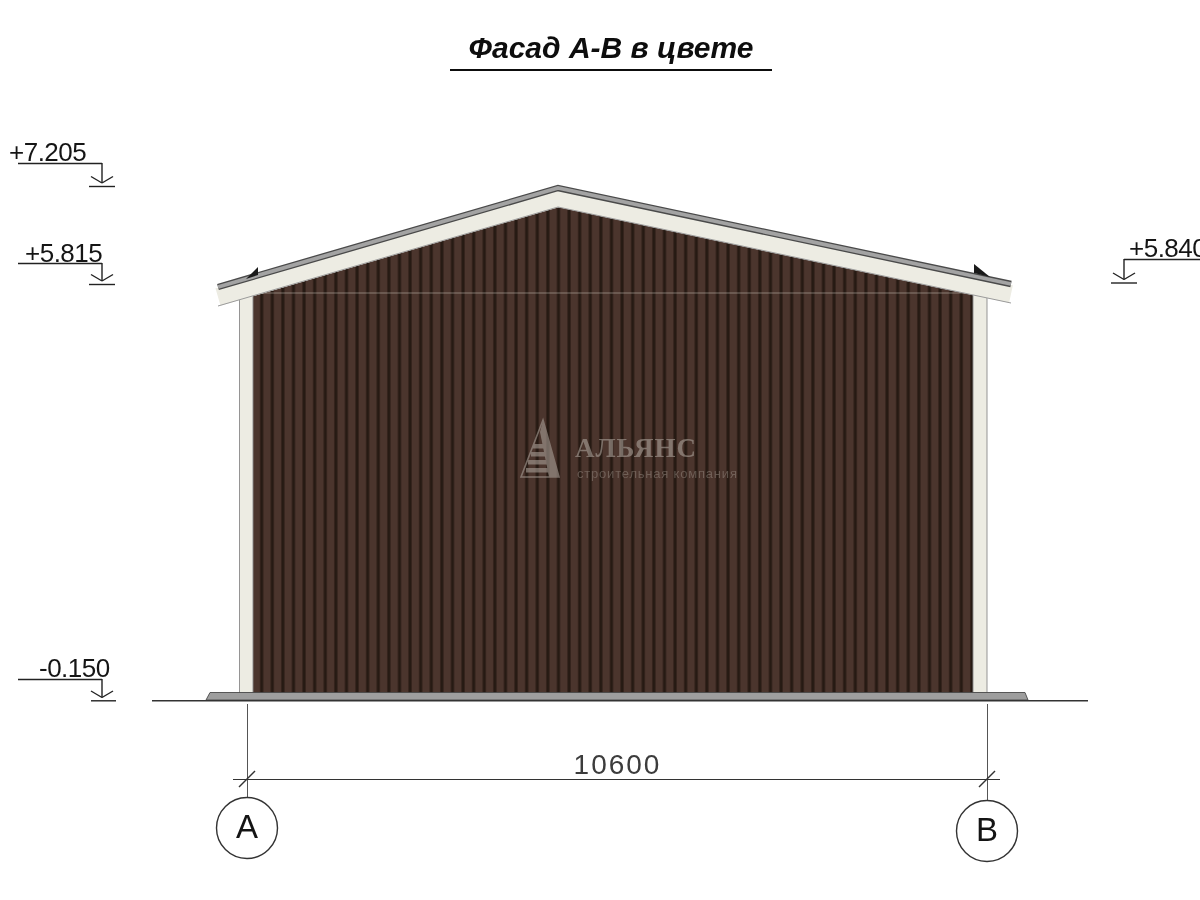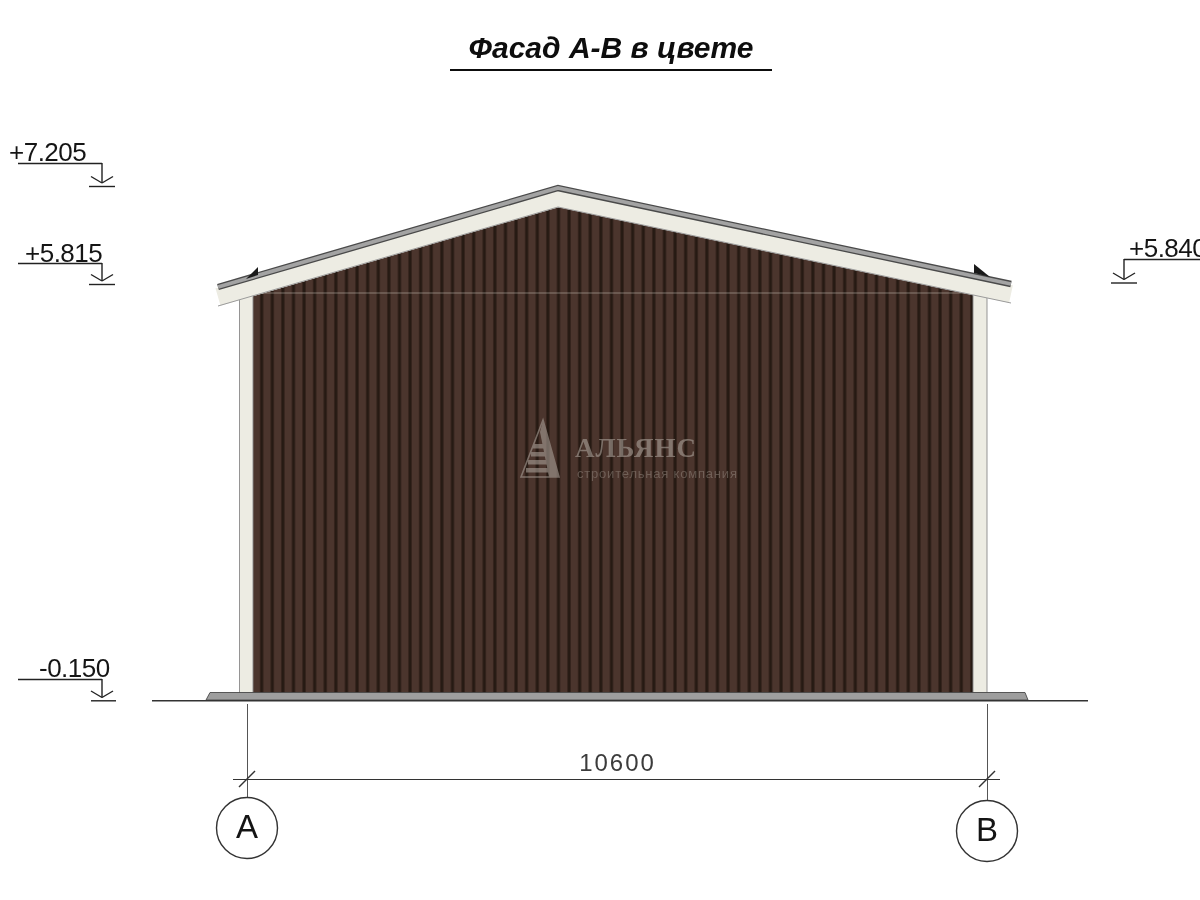--- a/index.html
+++ b/index.html
@@ -21,21 +21,21 @@
     padding-bottom:4px;
   }
   .elev{font-size:26px;letter-spacing:-0.5px;color:#151515;}
   .elev.e1{left:9px;top:137px;}
   .elev.e2{left:25px;top:238px;}
   .elev.e3{left:39px;top:653px;}
   .elev.e4{left:1129px;top:233px;}
   .dim-value{
     left:555px;top:749px;width:125px;
     text-align:center;
-    font-size:24px;letter-spacing:2px;color:#3c3c3c;font-weight:400;
+    font-size:28px;letter-spacing:2px;color:#3c3c3c;font-weight:400;
   }
   .axis-letter{
     width:62px;height:62px;line-height:60px;text-align:center;
     font-size:33px;color:#141414;
   }
   .axis-a{left:216px;top:797px;}
   .axis-b{left:956px;top:800px;}
   .wm-name{
     left:575px;top:433px;
     font-family:"Liberation Serif","DejaVu Serif",serif;

